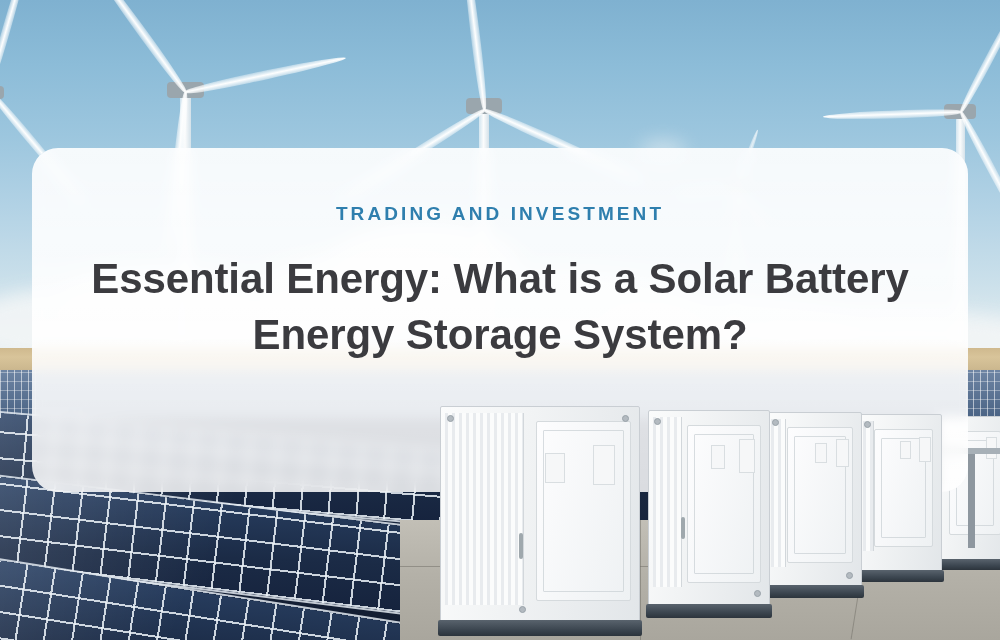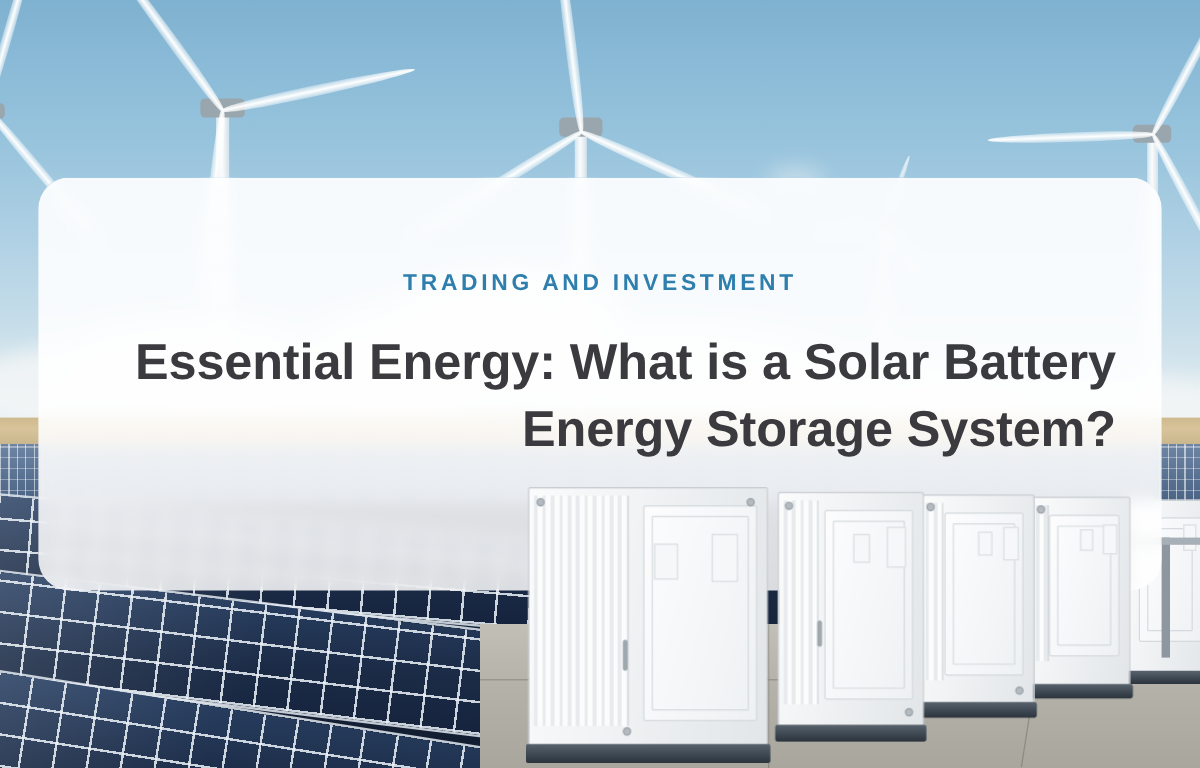--- a/index.html
+++ b/index.html
@@ -216,30 +216,29 @@
     padding-top: 56px;
   }
 
   #category {
     color: #2f7fae;
     font-size: 19px;
     font-weight: bold;
     letter-spacing: 3.1px;
     text-align: center;
     line-height: 1;
-    margin-top: 23px;
   }
 
   #title {
     margin-top: 28px;
     color: #3b3b3f;
     font-size: 42px;
     font-weight: bold;
     line-height: 1.34;
-    text-align: right;
+    text-align: center;
     max-width: 860px;
     letter-spacing: -0.1px;
   }
 
   #date {
     margin-top: 26px;
     color: #39393d;
     font-size: 19px;
     font-weight: bold;
     letter-spacing: 2.4px;

